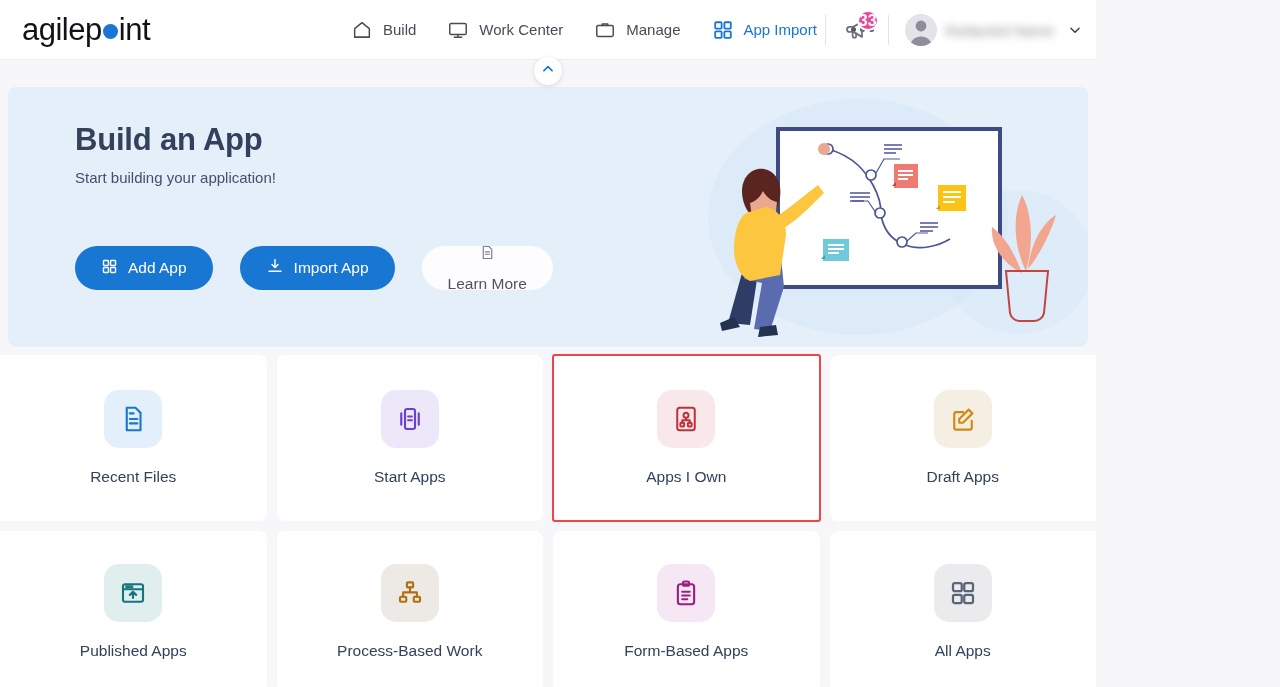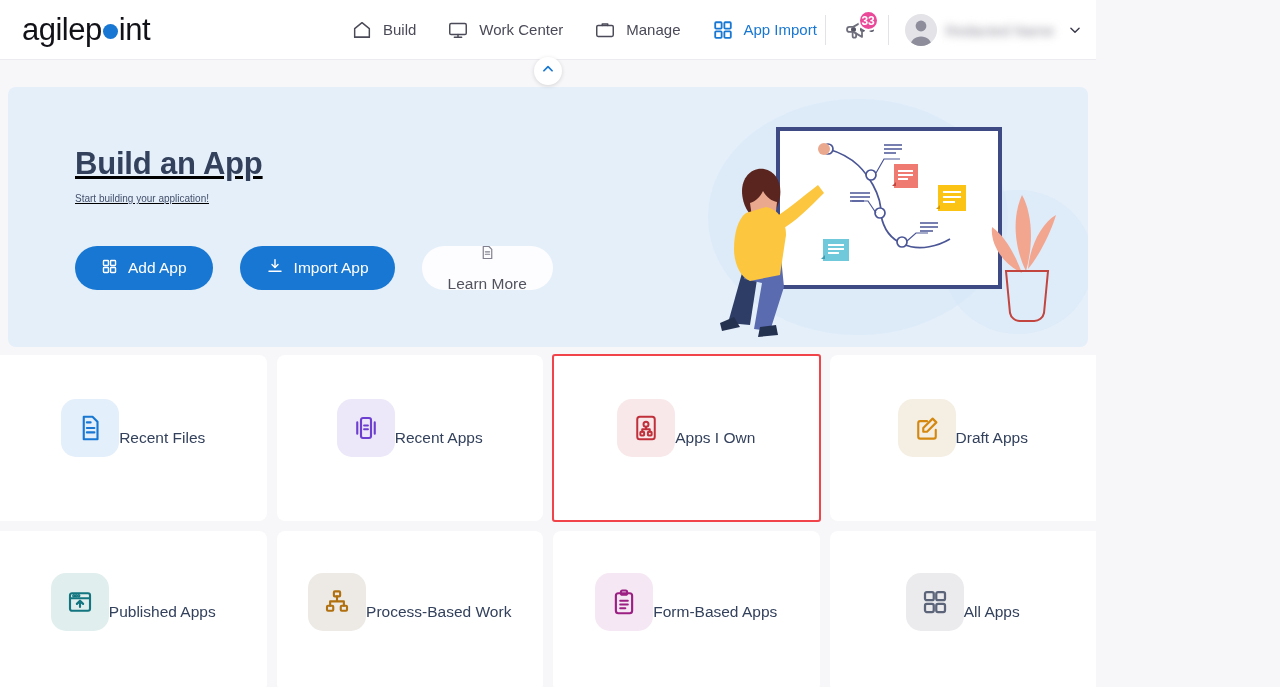--- a/index.html
+++ b/index.html
@@ -68,21 +68,21 @@
     right: 14px; top: 0; height: 60px;
     display: flex; align-items: center;
   }
   .hr-divider { width: 1px; height: 30px; background: #e2e2e8; margin: 0 16px; }
   .announce { position: relative; width: 30px; height: 30px; cursor: pointer; }
   .badge {
     position: absolute; top: -5px; right: -7px;
     min-width: 21px; height: 21px;
     border-radius: 50%;
     background: #ec4899;
-    color: #fff; font-size: 12px; font-weight: 700;
+    color: #fff; font-size: 16px; font-weight: 700;
     display: flex; align-items: center; justify-content: center;
     border: 2px solid #fff;
   }
   .avatar {
     width: 32px; height: 32px; border-radius: 50%;
     background: #e3e3e8;
     display: flex; align-items: flex-end; justify-content: center;
     overflow: hidden;
     margin-right: 9px;
   }
@@ -112,26 +112,26 @@
 
   
   .banner {
     position: relative;
     margin: 27px 8px 0 8px;
     height: 260px;
     border-radius: 8px;
     background: #e4effa;
     overflow: hidden;
   }
-  .banner-text { position: absolute; left: 67px; top: 59px; text-decoration: underline; }
+  .banner-text { position: absolute; left: 67px; top: 35px; }
   .banner-title {
     font-size: 31px; font-weight: 700; color: #33415c;
     letter-spacing: -0.2px;
   }
-  .banner-sub { margin-top: 11px; font-size: 10px; color: #44506b; }
+  .banner-sub { margin-top: 11px; font-size: 15px; color: #44506b; }
   .banner-buttons {
     position: absolute; left: 67px; top: 159px;
     display: flex; align-items: center; gap: 27px;
   }
   .btn {
     height: 44px;
     border-radius: 22px;
     display: flex; align-items: center; justify-content: center;
     gap: 10px;
     padding: 12px 26px;
@@ -155,21 +155,21 @@
     grid-template-columns: repeat(4, 1fr);
     gap: 10px;
     padding: 0 0px;
   }
   .card-slot { position: relative; }
   .card {
     background: #ffffff;
     border-radius: 8px;
     height: 166px;
     display: flex;
-    flex-direction: row;
+    flex-direction: column;
     align-items: center;
     justify-content: center;
     cursor: pointer;
   }
   .card.row2 { height: 161px; }
   .card-slot.highlight {
     outline: 2px solid #f0444a;
     outline-offset: -1px;
     border-radius: 2px;
   }
@@ -400,21 +400,21 @@
 
     <div class="card-slot">
       <div class="card">
         <div class="card-icon" style="background:#ece7f9">
           <svg width="30" height="30" viewBox="0 0 24 24" fill="none" stroke="#6c3fd1" stroke-width="1.7" stroke-linecap="round" stroke-linejoin="round">
             <rect x="8" y="4" width="8" height="16" rx="1.6"></rect>
             <path d="M5 7.5v9M19 7.5v9"></path>
               <path d="M10.5 10h3M10.5 13h3"></path>
           </svg>
         </div>
-        <div class="card-label">Recent Apps</div>
+        <div class="card-label">Start Apps</div>
       </div>
     </div>
 
     <div class="card-slot highlight">
       <div class="card">
         <div class="card-icon" style="background:#f8e8ea">
           <svg width="30" height="30" viewBox="0 0 24 24" fill="none" stroke="#c0303a" stroke-width="1.6" stroke-linecap="round" stroke-linejoin="round">
             <rect x="5" y="3" width="14" height="18" rx="2"></rect>
             <circle cx="12" cy="9" r="2"></circle>
             <path d="M12 11v2M9 13h6M9 13v2M15 13v2"></path>

